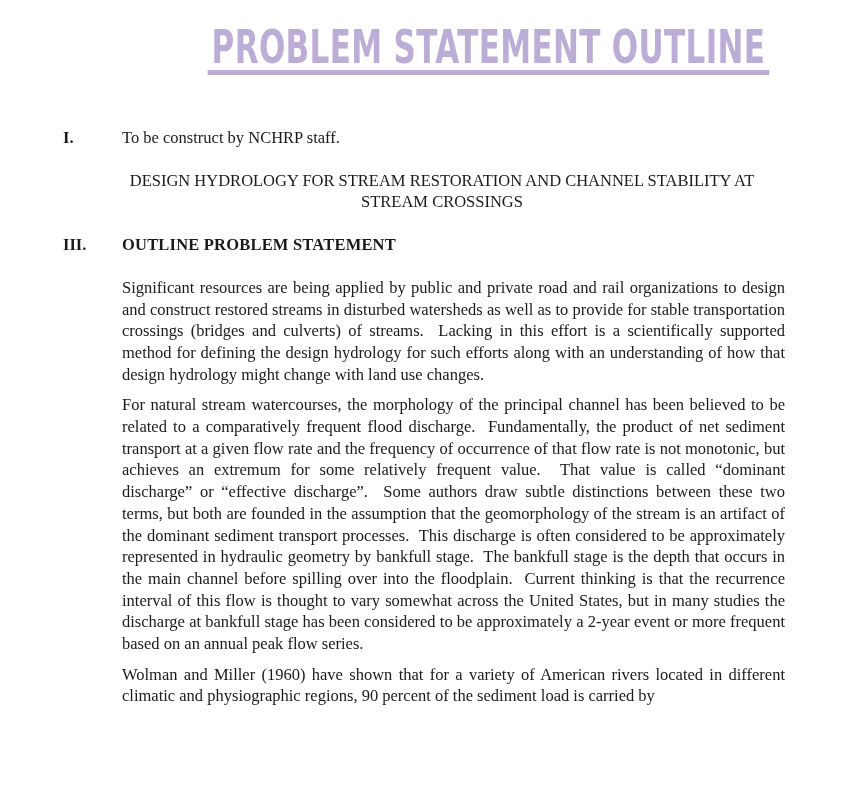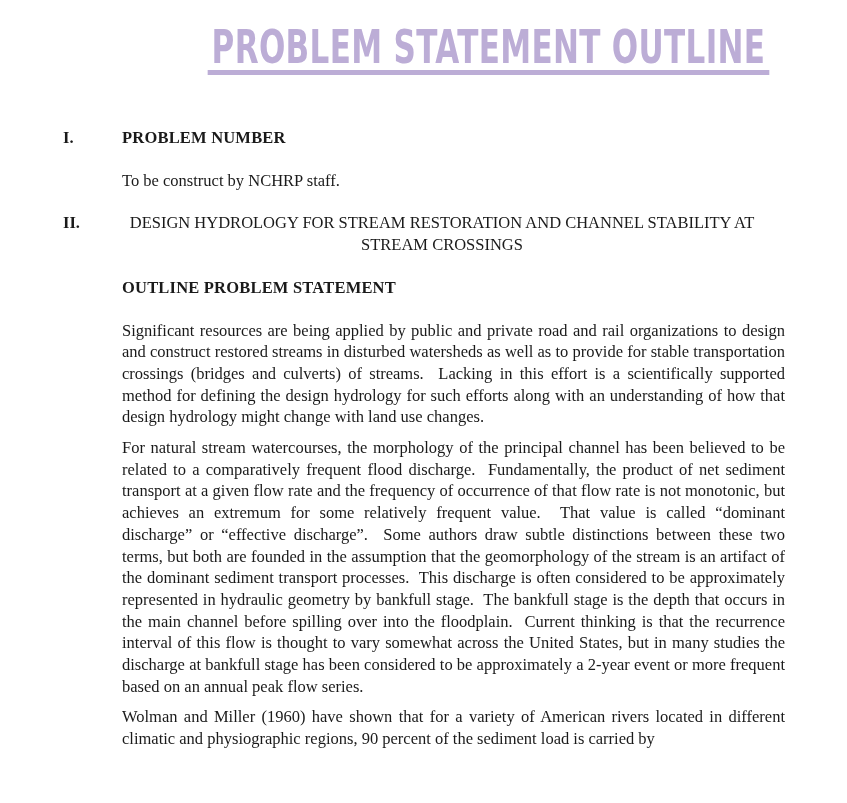--- a/index.html
+++ b/index.html
@@ -82,33 +82,32 @@
 
   <h1 class="doc-title">
     <span class="title-text">PROBLEM STATEMENT OUTLINE</span>
   </h1>
 
   <div class="outline">
 
     <section class="outline-section">
       <div class="numeral">I.</div>
       <div class="section-body">
-        <h2 class="section-heading">PROBLEM NUMBER</h2>
         <p>To be construct by NCHRP staff.</p>
       </div>
     </section>
 
     <section class="outline-section">
-      <div class="numeral">II.</div>
       <div class="section-body">
         <p class="title-caps">DESIGN HYDROLOGY FOR STREAM RESTORATION AND CHANNEL STABILITY AT STREAM CROSSINGS</p>
       </div>
     </section>
 
     <section class="outline-section">
+      <div class="numeral">III.</div>
       <div class="section-body">
         <h2 class="section-heading">OUTLINE PROBLEM STATEMENT</h2>
         <p class="justified">Significant resources are being applied by public and private road and rail organizations to design and construct restored streams in disturbed watersheds as well as to provide for stable transportation crossings (bridges and culverts) of streams.  Lacking in this effort is a scientifically supported method for defining the design hydrology for such efforts along with an understanding of how that design hydrology might change with land use changes.</p>
         <p class="justified">For natural stream watercourses, the morphology of the principal channel has been believed to be related to a comparatively frequent flood discharge.  Fundamentally, the product of net sediment transport at a given flow rate and the frequency of occurrence of that flow rate is not monotonic, but achieves an extremum for some relatively frequent value.  That value is called “dominant discharge” or “effective discharge”.  Some authors draw subtle distinctions between these two terms, but both are founded in the assumption that the geomorphology of the stream is an artifact of the dominant sediment transport processes.  This discharge is often considered to be approximately represented in hydraulic geometry by bankfull stage.  The bankfull stage is the depth that occurs in the main channel before spilling over into the floodplain.  Current thinking is that the recurrence interval of this flow is thought to vary somewhat across the United States, but in many studies the discharge at bankfull stage has been considered to be approximately a 2-year event or more frequent based on an annual peak flow series.</p>
         <p class="justified">Wolman and Miller (1960) have shown that for a variety of American rivers located in different climatic and physiographic regions, 90 percent of the sediment load is carried by</p>
       </div>
     </section>
 
   </div>
 </div>

